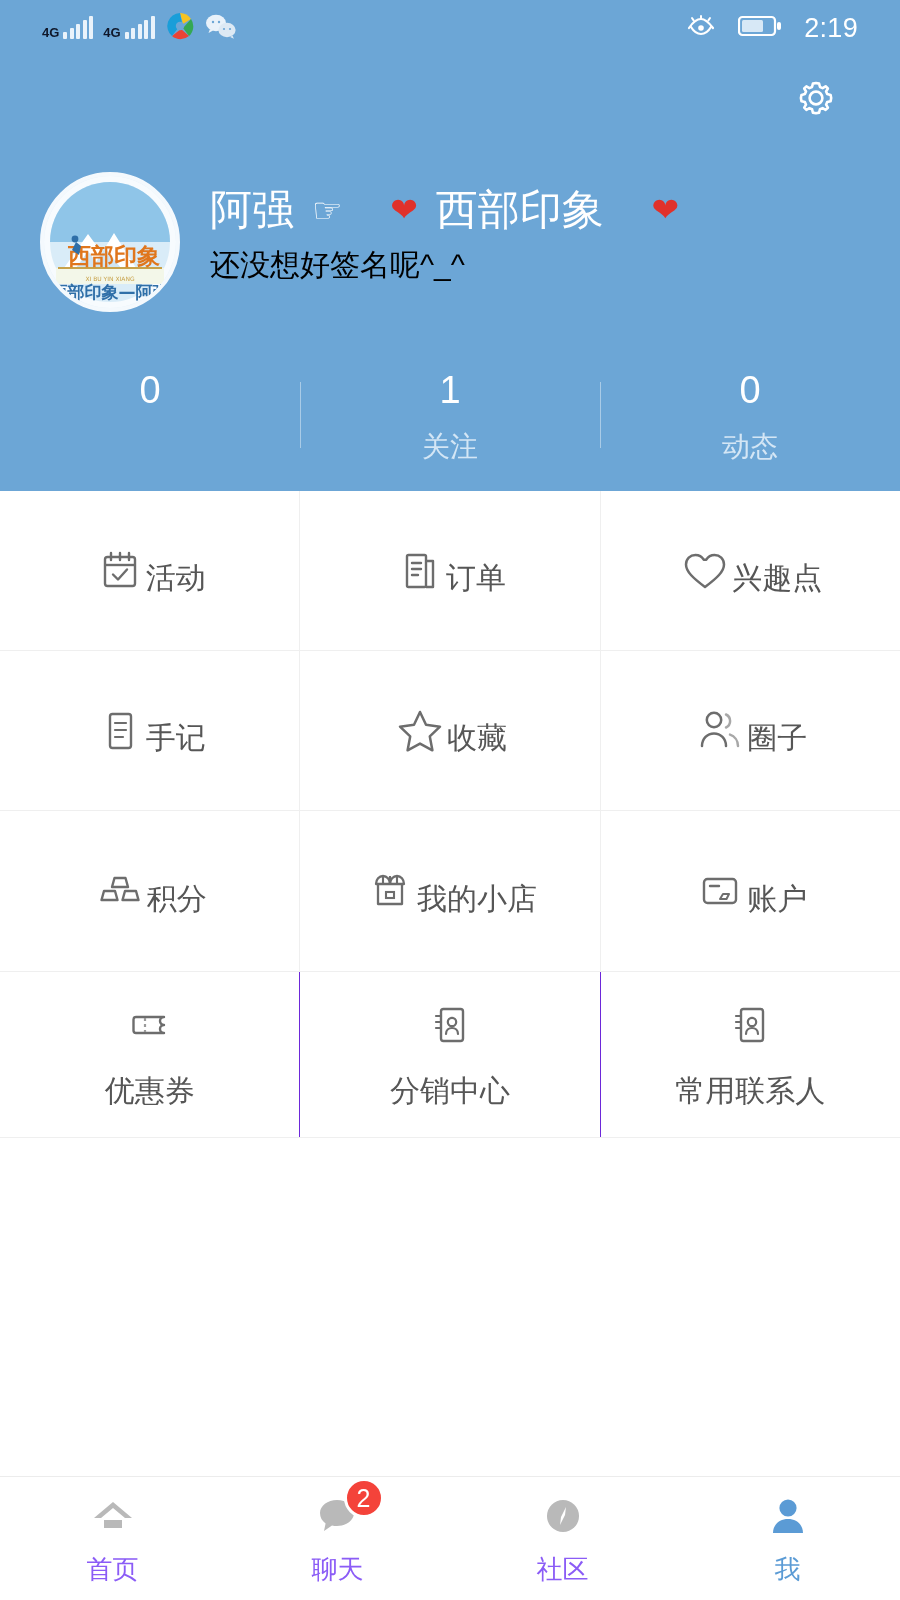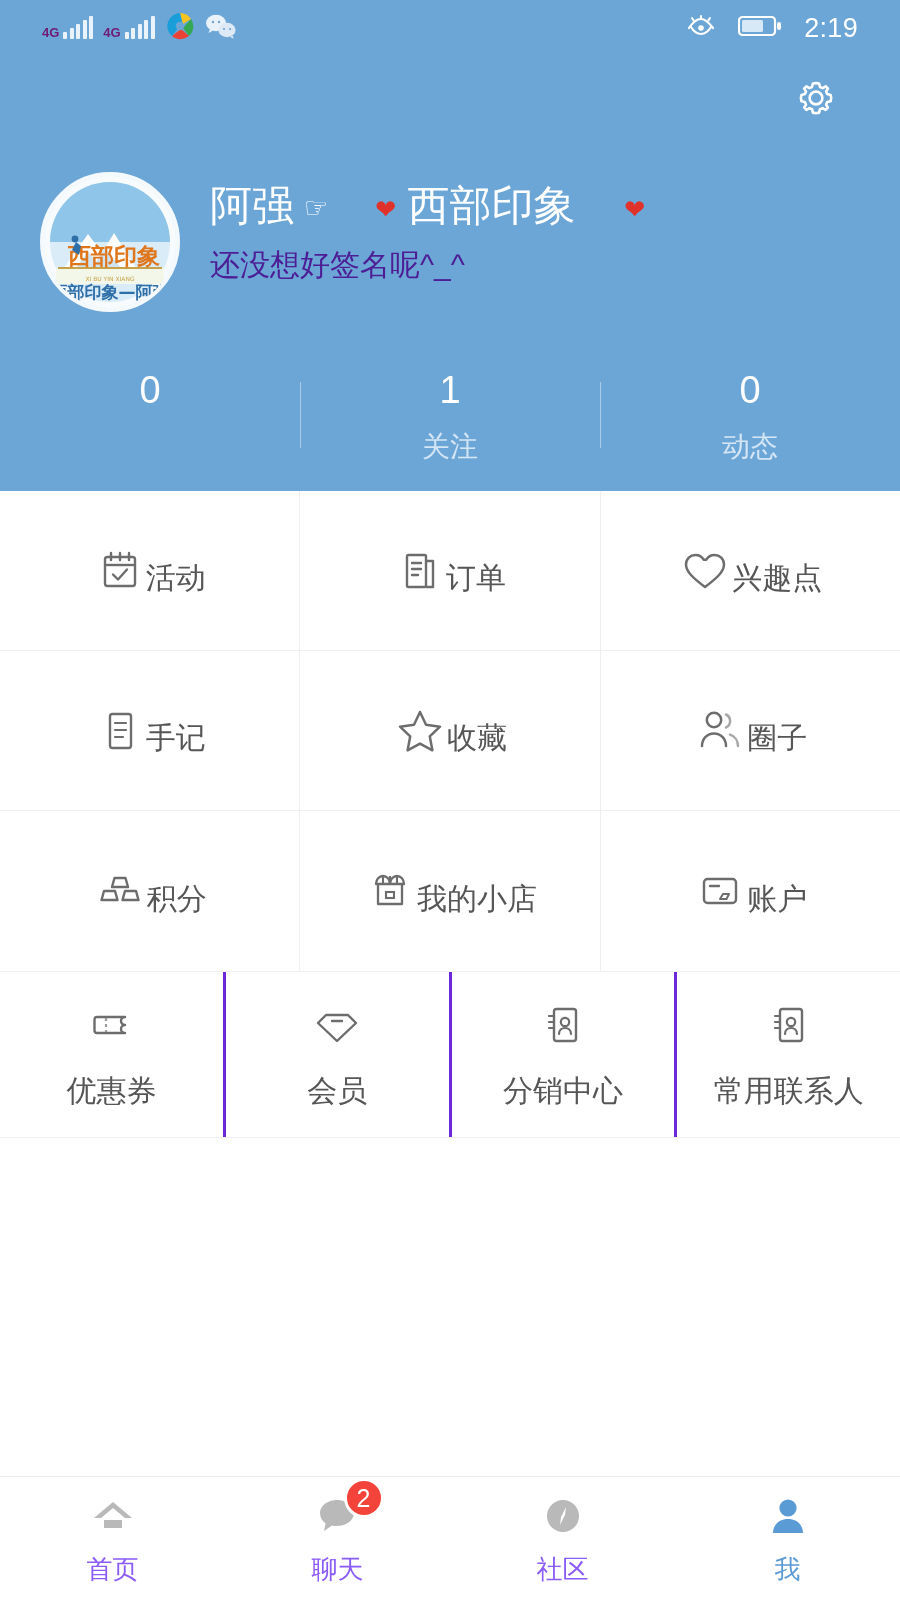--- a/index.html
+++ b/index.html
@@ -16,41 +16,41 @@
     position: absolute; left:0; top:0; width:900px; height:491px;
     background:#6ca6d6;
   }
   .statusbar {
     position:absolute; left:0; top:0; width:900px; height:56px;
     display:flex; align-items:center;
   }
   .sb-left { display:flex; align-items:center; gap:10px; margin-left:42px; }
   .sb-right { display:flex; align-items:center; gap:22px; margin-left:auto; margin-right:42px; }
   .sig-wrap { display:flex; align-items:flex-end; gap:3px; }
-  .sig-label { font-size:13px; color:#701a75; line-height:1; font-weight:bold; margin-right:1px; }
+  .sig-label { font-size:13px; color:#0f172a; line-height:1; font-weight:bold; margin-right:1px; }
   .sig-bars { display:flex; align-items:flex-end; gap:2.5px; height:22px; }
   .sig-bars i { width:4px; background:#eaf3fb; border-radius:1px; display:block; }
   .sb-time { color:#ffffff; font-size:27px; letter-spacing:0.3px; }
 
   .gear-btn {
     position:absolute; right:58px; top:74px; width:52px; height:52px;
     display:flex; align-items:center; justify-content:center; cursor:pointer;
   }
 
   .profile { position:absolute; left:40px; top:172px; display:flex; align-items:flex-start; }
   .avatar {
     width:140px; height:140px; border-radius:50%; overflow:hidden;
     background:#eaf4fb; border:4px solid #f4f9fd; flex:none; position:relative;
   }
   .ptext { margin-left:30px; padding-top:14px; }
   .pname {
     font-size:42px; color:#ffffff; line-height:1.12; white-space:nowrap;
-    display:flex; align-items:center; gap:12px;font-family:Liberation Mono, monospace;
-  }
-  .psign { font-size:30px; color:#4c1d95; margin-top:12px; white-space:nowrap; }
+    display:flex; align-items:center; gap:18px;
+  }
+  .psign { font-size:30px; color:#000000; margin-top:12px; white-space:nowrap; }
   .emoji-heart { font-size:33px; line-height:1; }
   .emoji-hand { font-size:34px; line-height:1; color:#fff; }
 
   .stats { position:absolute; left:0; top:370px; width:900px; display:flex; }
   .stat { flex:1; text-align:center; position:relative; cursor:pointer; }
   .stat + .stat::before {
     content:""; position:absolute; left:0; top:12px; width:1px; height:66px;
     background:rgba(255,255,255,.42);
   }
   .stat-num { font-size:38px; color:#ffffff; line-height:1.1; }
@@ -65,21 +65,21 @@
     justify-content:center; cursor:pointer; border-right:1px solid #efefef;
   }
   .cell:last-child { border-right:none; }
   .cell .ic { height:56px; display:flex; align-items:center; justify-content:center; }
   .cell .lb { font-size:30px; color:#565656; margin-top:16px; }
 
   .grid4 { position:absolute; left:0; top:971px; width:900px; height:167px;
            display:flex; border-top:1px solid #efefef; border-bottom:1px solid #efefef; }
   .cell4 {
     flex:1; display:flex; flex-direction:column; align-items:center;
-    justify-content:center; cursor:pointer; border-right:3px solid #6d28d9;
+    justify-content:center; cursor:pointer; border-right:1px solid #6d28d9;
   }
   .cell4:last-child { border-right:none; }
   .cell4 .ic { height:56px; display:flex; align-items:center; justify-content:center; }
   .cell4 .lb { font-size:30px; color:#565656; margin-top:18px; white-space:nowrap; }
 
   
   .tabbar {
     position:absolute; left:0; bottom:0; width:900px; height:124px;
     background:#fff; border-top:1px solid #ececec; display:flex;
   }
@@ -320,29 +320,20 @@
       <span class="ic">
         <svg width="52" height="52" viewBox="0 0 52 52">
           <path d="M12 18h28a3.5 3.5 0 0 0 0 8 3.5 3.5 0 0 0 0 8H12a2.5 2.5 0 0 1-2.5-2.5v-11A2.5 2.5 0 0 1 12 18z" fill="none" stroke="#6d6d6d" stroke-width="2.4" stroke-linejoin="round"></path>
           <path d="M21 19v14" stroke="#9a9a9a" stroke-width="2.2" stroke-dasharray="3 3"></path>
         </svg>
       </span>
       <span class="lb">优惠券</span>
     </div>
     <div class="cell4">
       <span class="ic">
-        <svg width="54" height="54" viewBox="0 0 54 54">
-          <path d="M16 17h22l8 8-19 18L8 25z" fill="none" stroke="#6d6d6d" stroke-width="2.4" stroke-linejoin="round"></path>
-          <path d="M22 23h10" stroke="#6d6d6d" stroke-width="2.4" stroke-linecap="round"></path>
-        </svg>
-      </span>
-      <span class="lb">会员</span>
-    </div>
-    <div class="cell4">
-      <span class="ic">
         <svg width="52" height="52" viewBox="0 0 52 52">
           <rect x="17" y="10" width="22" height="32" rx="2.5" fill="none" stroke="#6d6d6d" stroke-width="2.4"></rect>
           <circle cx="28" cy="23" r="4.2" fill="none" stroke="#6d6d6d" stroke-width="2.2"></circle>
           <path d="M22 35c0-3.6 2.7-6 6-6s6 2.4 6 6" fill="none" stroke="#6d6d6d" stroke-width="2.2" stroke-linecap="round"></path>
           <path d="M12 17h5M12 23h5M12 29h5" stroke="#6d6d6d" stroke-width="2.2" stroke-linecap="round"></path>
         </svg>
       </span>
       <span class="lb">分销中心</span>
     </div>
     <div class="cell4">

